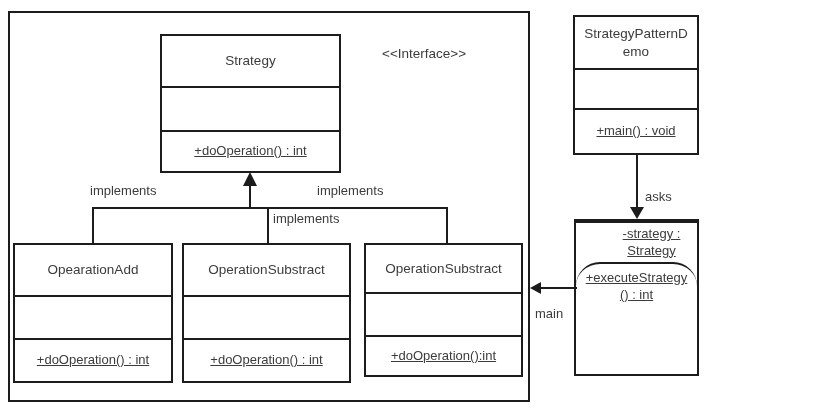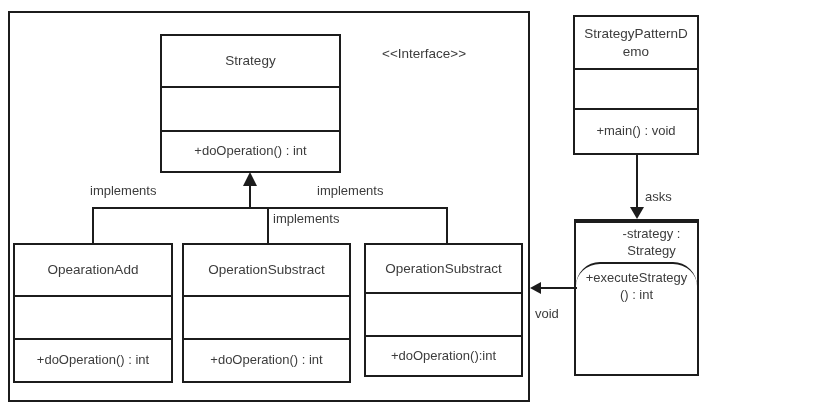--- a/index.html
+++ b/index.html
@@ -35,21 +35,21 @@
   .sec {
     display: flex;
     align-items: center;
     justify-content: center;
     text-align: center;
     font-size: 13px;
     line-height: 1.3;
     padding: 0 8px;
     overflow: hidden;
   }
-  .sec.divided { border-top: 2px solid var(--line); }
+  .sec.divided { border-top: 2px solid var(--line); text-decoration: underline; }
   .sec.name { font-size: 13.5px; }
   .sec.wrapname { word-break: break-all; }
   .hline, .vline {
     position: absolute;
     background: var(--line);
   }
   .hline { height: 2px; }
   .vline { width: 2px; }
   .arrow {
     position: absolute;
@@ -137,15 +137,15 @@
   <div class="arrow down" style="left:630px; top:207px;"></div>
   <div class="edge-label" style="left:645px; top:189px;">asks</div>
 
   <div class="cls" style="left:574px; top:219px; width:125px; height:157px;">
     <div class="sec divided" style="height:41px;padding-left:38px;">-strategy : Strategy</div>
     <div class="sec divided wrapname" style="height:48px;border-radius:28px;">+executeStrategy() : int</div>
   </div>
 
   <div class="hline" style="left:540px; top:287px; width:37px;"></div>
   <div class="arrow left" style="left:530px; top:282px;"></div>
-  <div class="edge-label" style="left:535px; top:306px;">void</div>
+  <div class="edge-label" style="left:535px; top:306px;">main</div>
 
 </div>
 
 </body></html>

